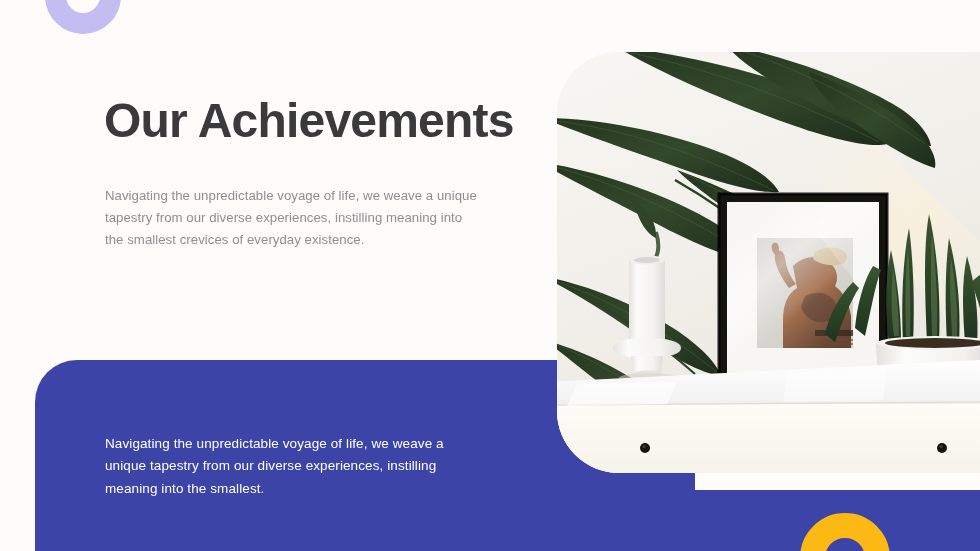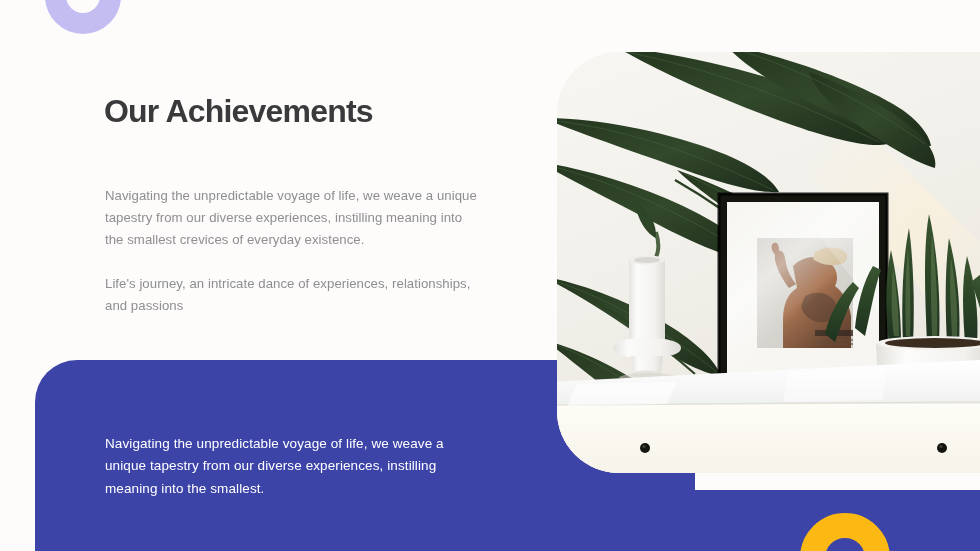--- a/index.html
+++ b/index.html
@@ -72,21 +72,21 @@
     line-height: 22.5px;
     letter-spacing: 0.1px;
   }
 
   
   .title {
     position: absolute;
     left: 104px;
     top: 93px;
     margin: 0;
-    font-size: 32px;
+    font-size: 48px;
     font-weight: 700;
     letter-spacing: -0.8px;
     color: #3a3a3c;
     z-index: 5;
   }
   .para {
     position: absolute;
     left: 105px;
     width: 372px;
     color: #8e8e93;
@@ -120,21 +120,20 @@
 <body>
 
 <div class="slide">
 
   <div class="ring ring-purple"></div>
 
   <h1 class="title">Our Achievements</h1>
 
   <p class="para para-1">Navigating the unpredictable voyage of life, we weave a unique tapestry from our diverse experiences, instilling meaning into the smallest crevices of everyday existence.</p>
 
-  <p class="para para-2">Life's journey, an intricate dance of experiences, relationships, and passions</p>
 
   <div class="blue-panel-band"></div>
 
   <div class="blue-panel"></div>
 
   <p class="blue-text">Navigating the unpredictable voyage of life, we weave a unique tapestry from our diverse experiences, instilling meaning into the smallest.</p>
 
   <div class="photo">
     <svg width="423" height="421" viewBox="0 0 423 421">
       <defs>

